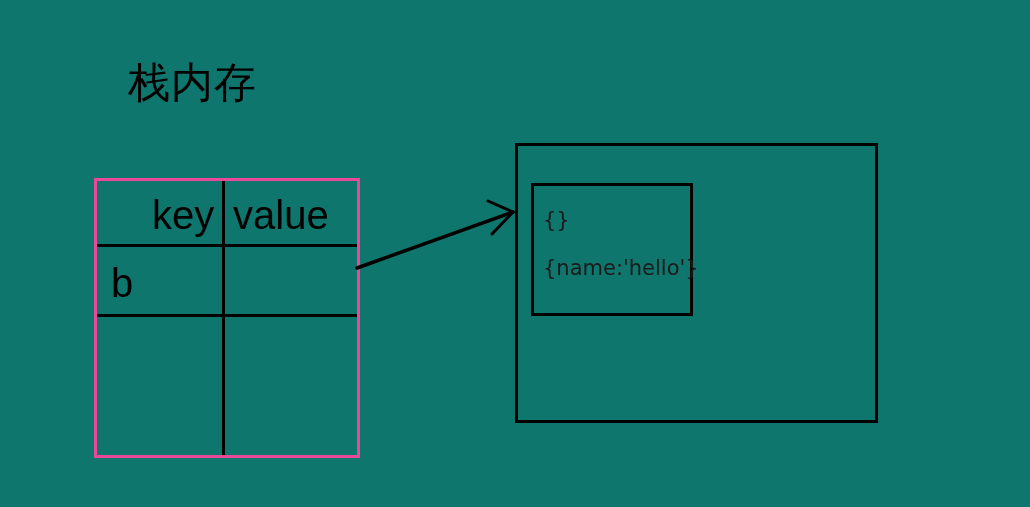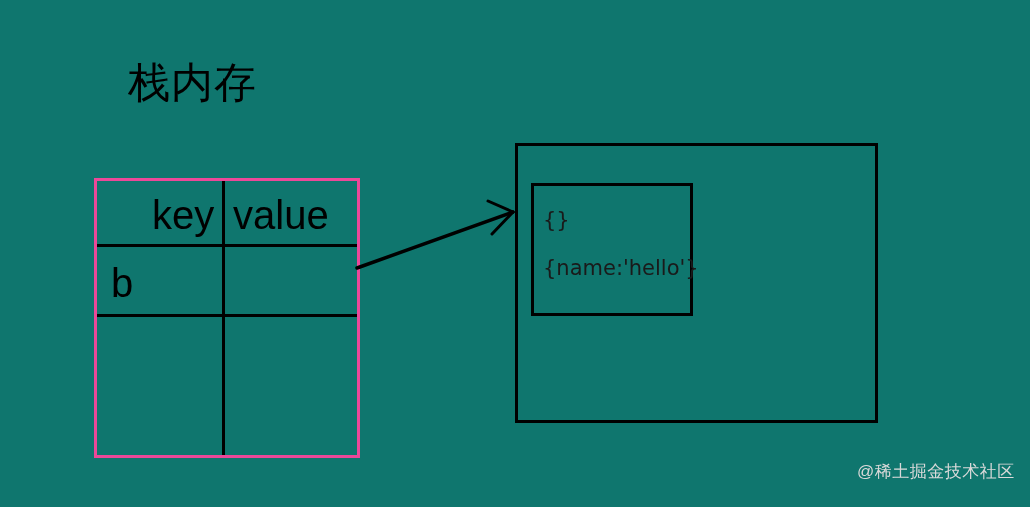--- a/index.html
+++ b/index.html
@@ -156,15 +156,14 @@
       <div class="obj-line" id="obj-line-1">{name:'hello'}</div>
     </div>
   </div>
 
   <svg id="ref-arrow" width="200" height="110" viewBox="0 0 200 110">
     <line x1="17" y1="83" x2="173" y2="27" stroke="#000000" stroke-width="3.5" stroke-linecap="round"></line>
     <line x1="173" y1="27" x2="148" y2="16" stroke="#000000" stroke-width="3" stroke-linecap="round"></line>
     <line x1="173" y1="27" x2="152" y2="49" stroke="#000000" stroke-width="3" stroke-linecap="round"></line>
   </svg>
 
-  <div id="watermark">@稀土掘金技术社区</div>
 
 </div>
 
 </body></html>

